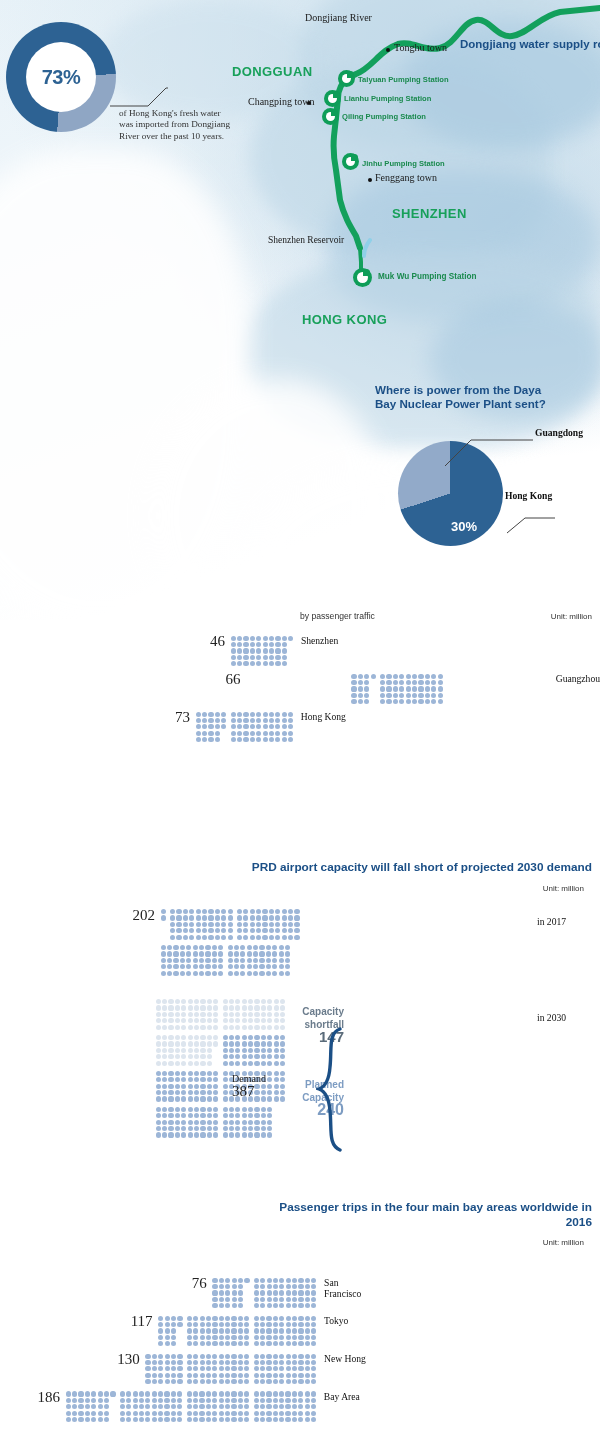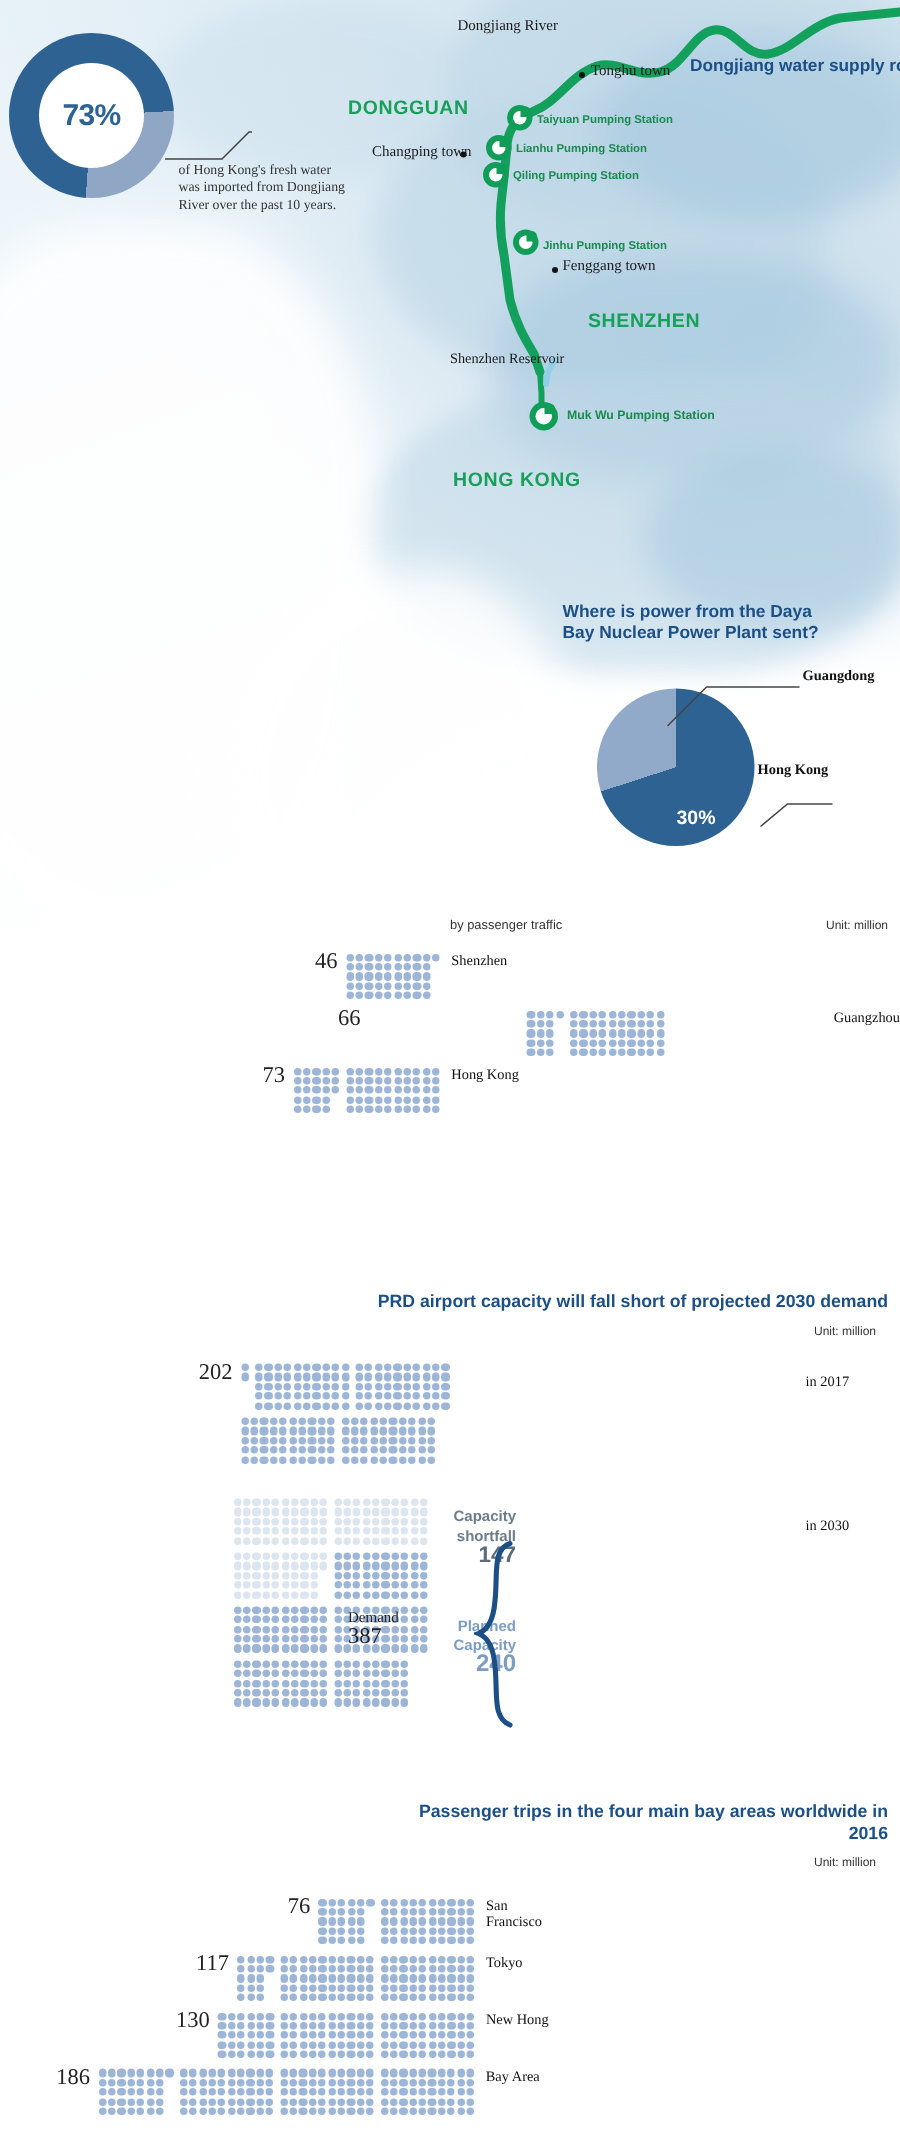--- a/index.html
+++ b/index.html
@@ -42,21 +42,21 @@
 
   .pinwrap{position:absolute;width:17px;height:17px;}
   .pin-o{position:absolute;left:0;top:0;width:17px;height:17px;border-radius:50%;background:#0f9d58;}
   .pin-i{position:absolute;left:4px;top:4px;width:9px;height:9px;border-radius:50%;background:#fff;}
   .pin-n{position:absolute;left:9px;top:1px;width:7px;height:7px;background:#0f9d58;
           border-radius:0 50% 0 0;}
 
   .dotmark{position:absolute;width:4px;height:4px;border-radius:50%;background:#111;}
 
   
-  #pie-block{position:absolute;left:355px;top:401px;width:240px;height:165px;}
+  #pie-block{position:absolute;left:355px;top:383px;width:240px;height:165px;}
   #pie-title{width:180px;margin-left:20px;font-size:11.6px;font-weight:bold;line-height:13.6px;
              color:#1b4f86;text-align:left;}
   #pie{position:absolute;left:43px;top:58px;width:105px;height:105px;border-radius:50%;
        background:conic-gradient(from 0deg,#2d6293 0 70%, #92aac9 70% 100%);}
   #pie-70{position:absolute;left:62px;top:118px;font-size:15px;font-weight:bold;color:#fff;}
   #pie-30{position:absolute;left:53px;top:78px;font-size:13px;font-weight:bold;color:#fff;}
   .pie-lbl{position:absolute;font-size:9.6px;font-weight:bold;color:#111;
            font-family:"Liberation Serif", serif;white-space:nowrap;}
 
   
@@ -140,21 +140,21 @@
 
 <div class="dotmark" style="left:386px;top:48px;"></div>
 <div class="mlabel town" style="left:394px;top:42px;">Tonghu town</div>
 
 <div class="mlabel town" style="left:248px;top:96px;width:54px;line-height:12px;">Changping town</div>
 <div class="dotmark" style="left:307px;top:101px;"></div>
 
 <div class="dotmark" style="left:368px;top:178px;"></div>
 <div class="mlabel town" style="left:375px;top:172px;">Fenggang town</div>
 
-<div class="mlabel res-label" style="left:268px;top:235px;margin-left:32px;">Shenzhen Reservoir</div>
+<div class="mlabel res-label" style="left:268px;top:235px;">Shenzhen Reservoir</div>
 
 <div class="pinwrap" style="left:338px;top:70px;">
   <div class="pin-o"></div>
     <div class="pin-i"></div>
     <div class="pin-n"></div>
   </div>
 <div class="mlabel station" style="left:358px;top:75px;">Taiyuan Pumping Station</div>
 
 <div class="pinwrap" style="left:324px;top:90px;">
   <div class="pin-o"></div>
@@ -2680,21 +2680,21 @@
 <svg id="brace" viewBox="0 0 26 125">
   <path d="M24,2 C12,6 16,22 14,40 C13,54 8,60 3,62 C8,64 13,70 14,84
            C16,102 12,118 24,123" stroke="#1b4f86" stroke-width="3.4" fill="none" stroke-linecap="round"></path>
 </svg>
 
 <div class="section" id="sec-bay" style="top:1200px;">
   <div class="sec-title" style="padding-left:250px;">Passenger trips in the four main bay areas worldwide in 2016</div>
   <div style="text-align:right;padding-right:8px;margin-top:2px;">
     <span class="unit">Unit: million</span>
   </div>
-  <div id="bay-rows" style="margin-top:16px;">
+  <div id="bay-rows" style="margin-top:28px;">
       <div class="dotrow" style="margin-bottom: 6px;">
         <div class="rowval" style="width: 206.8px;">76</div>
         <div class="blocks">
           <div class="blk" style="grid-template-rows: repeat(5, 6.4px); grid-template-columns: repeat(6, 6.4px);">
             <div class="cell">
               <i></i>
             </div>
             <div class="cell">
               <i></i>
             </div>

